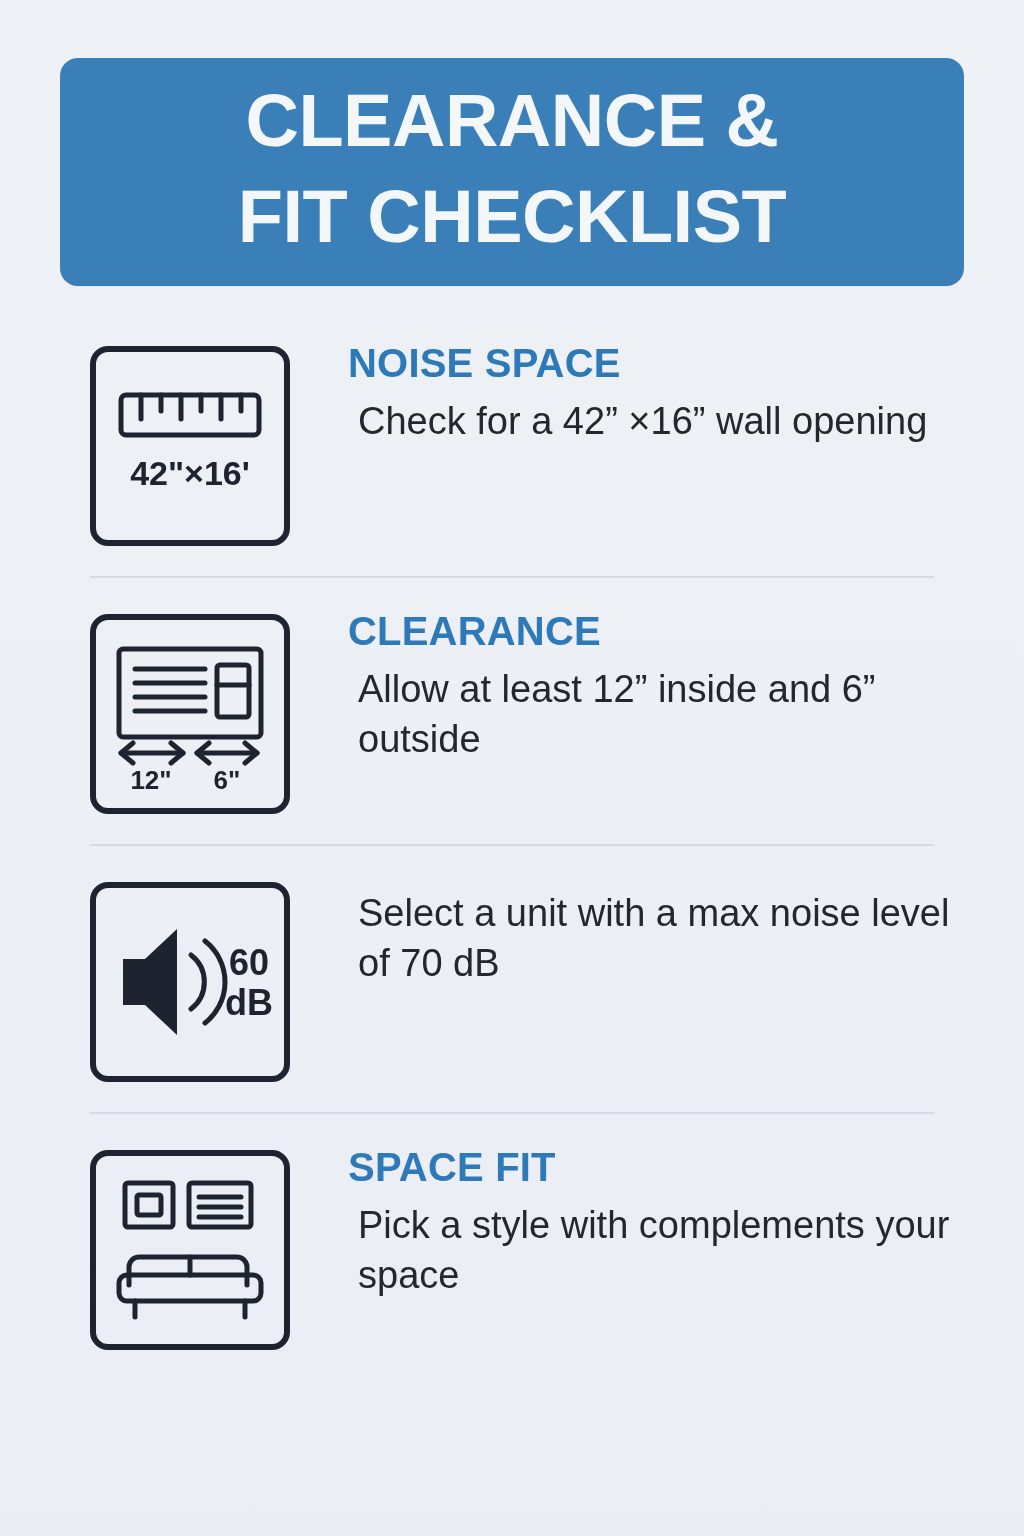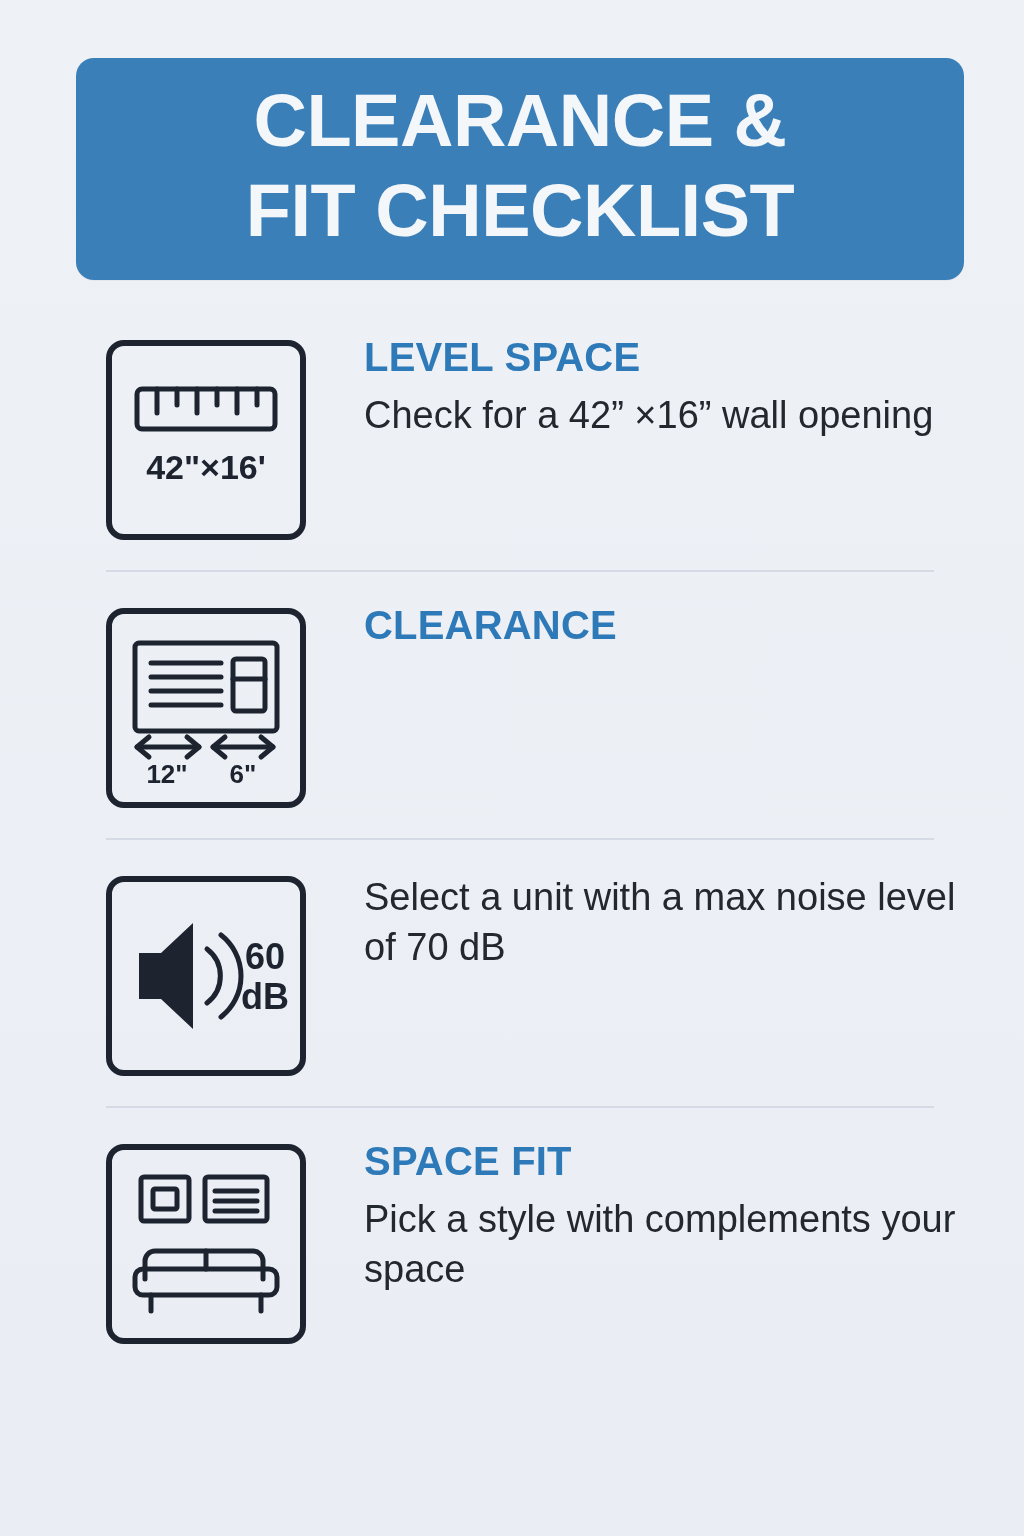--- a/index.html
+++ b/index.html
@@ -11,41 +11,41 @@
     height: 1536px;
     background: #eef1f6;
     font-family: "Liberation Sans", sans-serif;
     overflow: hidden;
   }
   .page {
     position: relative;
     width: 1024px;
     height: 1536px;
     box-sizing: border-box;
-    padding: 58px 60px 0 76px;
+    padding: 58px 60px 0 60px;
     background: linear-gradient(180deg, #eef1f6 0%, #eaeef4 100%);
   }
   .header-banner {
     background: #3b7fb9;
     border-radius: 18px;
     padding: 26px 30px 32px 30px;
     text-align: center;
     box-shadow: 0 1px 0 rgba(0,0,0,0.04);
   }
   .header-banner .title-line {
     display: block;
     color: #f4f7fa;
     font-weight: bold;
     font-size: 74px;
     line-height: 1.0;
     letter-spacing: -0.5px;
     white-space: nowrap;
   }
   .header-banner .title-line + .title-line {
-    margin-top: 16px;
+    margin-top: 22px;
   }
 
   .items {
     margin-top: 54px;
   }
   .item {
     display: flex;
     align-items: flex-start;
     padding: 0 0 0 30px;
     min-height: 196px;
@@ -79,21 +79,21 @@
     font-weight: bold;
     font-size: 40px;
     letter-spacing: 0.2px;
     line-height: 1.05;
     margin: 0 0 12px 0;
   }
   .item-desc {
     color: #23272e;
     font-size: 38px;
     line-height: 1.32;
-    margin: 0;
+    margin: 10px;
     max-width: 600px;
   }
   .divider {
     height: 2px;
     background: #d4dbe5;
     margin: 30px 30px 30px 30px;
   }
 
   svg { display: block; }
   .stroke {
@@ -131,21 +131,21 @@
             <line class="stroke" x1="56" y1="34" x2="56" y2="50"></line>
             <line class="stroke" x1="76" y1="34" x2="76" y2="58"></line>
             <line class="stroke" x1="96" y1="34" x2="96" y2="50"></line>
             <line class="stroke" x1="116" y1="34" x2="116" y2="58"></line>
             <line class="stroke" x1="136" y1="34" x2="136" y2="50"></line>
             <text class="iconlabel" x="85" y="124" font-size="34" text-anchor="middle">42"×16'</text>
           </svg>
         </div>
       </div>
       <div class="text-box">
-        <p class="item-title">LEVEL SPACE</p>
+        <p class="item-title">NOISE SPACE</p>
         <p class="item-desc">Check for a 42” ×16” wall opening</p>
       </div>
     </div>
 
     <div class="divider"></div>
 
     <div class="item">
       <div class="icon-box">
         <div class="icon-frame">
           <svg width="170" height="170" viewBox="0 0 170 170" aria-hidden="true">
@@ -163,20 +163,21 @@
             <line class="stroke" x1="92" y1="124" x2="152" y2="124"></line>
             <polyline class="stroke" points="104,114 92,124 104,134"></polyline>
             <polyline class="stroke" points="140,114 152,124 140,134"></polyline>
             <text class="iconlabel" x="46" y="160" font-size="26" text-anchor="middle">12"</text>
             <text class="iconlabel" x="122" y="160" font-size="26" text-anchor="middle">6"</text>
           </svg>
         </div>
       </div>
       <div class="text-box">
         <p class="item-title">CLEARANCE</p>
+        <p class="item-desc">Allow at least 12” inside and 6” outside</p>
       </div>
     </div>
 
     <div class="divider"></div>
 
     <div class="item">
       <div class="icon-box">
         <div class="icon-frame">
           <svg width="170" height="170" viewBox="0 0 170 170" aria-hidden="true">
             <path class="fillDark" d="M18 62 h22 L72 32 v106 L40 108 H18 Z"></path>

